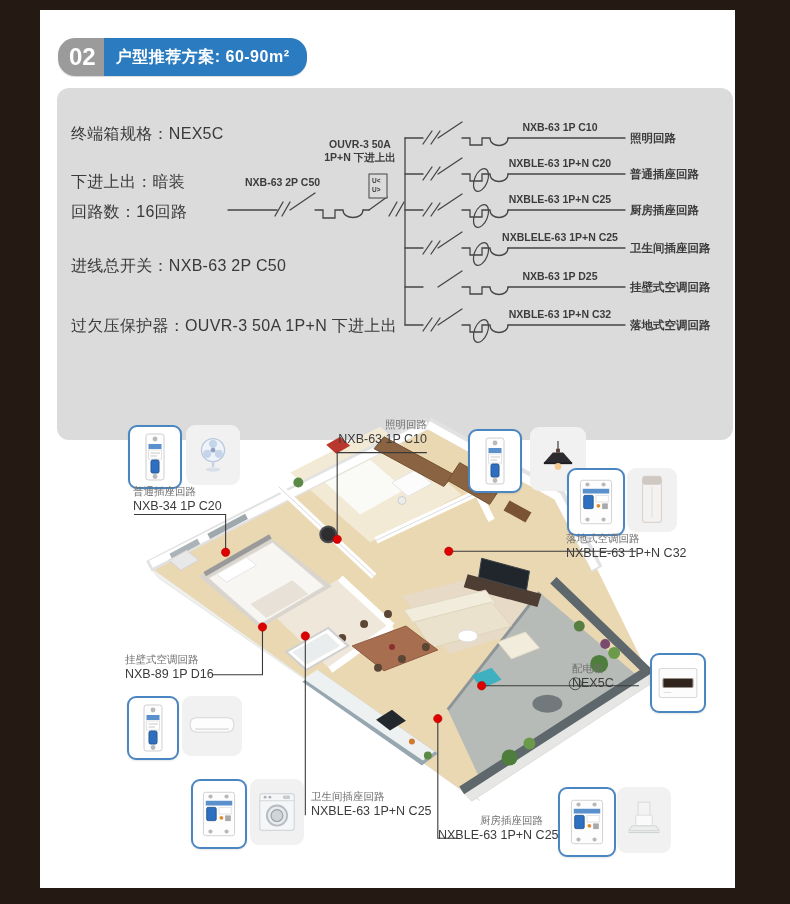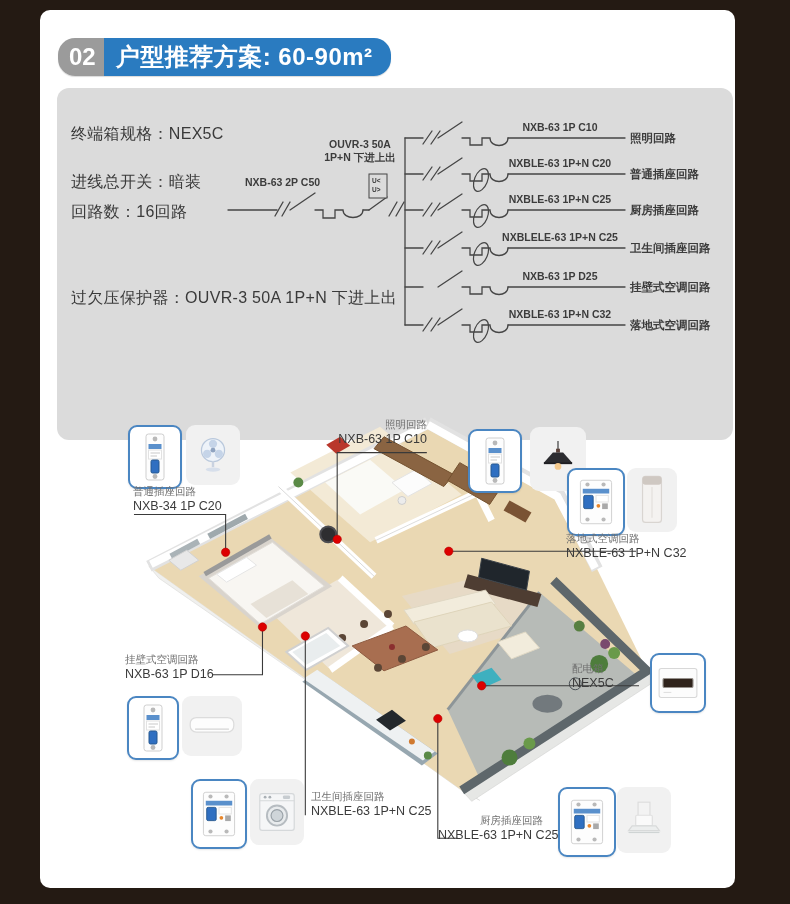--- a/index.html
+++ b/index.html
@@ -1,26 +1,26 @@
 <!DOCTYPE html>
 <html><head>
 <meta charset="utf-8">
 <style>
   html,body{margin:0;padding:0;}
   body{
     width:790px;height:904px;position:relative;overflow:hidden;
     background:#241a13;
     font-family:"Liberation Sans","DejaVu Sans",sans-serif;
   }
-  .content{position:absolute;left:40px;top:10px;width:695px;height:878px;background:#ffffff;border-radius:10px;}
+  .content{position:absolute;left:40px;top:10px;width:695px;height:878px;background:#ffffff;}
 
   
   .header-pill{position:absolute;left:18px;top:28px;height:38px;border-radius:17px;overflow:hidden;display:flex;box-shadow:0 1px 1px rgba(0,0,0,.15);}
   .hnum{background:#9b9b9b;color:#fff;font-size:24px;font-weight:bold;display:flex;align-items:center;padding:0 8px 0 11px;}
-  .htitle{background:#2a7bc0;color:#fff;font-size:24px;font-weight:bold;display:flex;align-items:center;padding:0 18px 0 12px;letter-spacing:.5px;white-space:nowrap;}
+  .htitle{background:#2a7bc0;color:#fff;font-size:16px;font-weight:bold;display:flex;align-items:center;padding:0 18px 0 12px;letter-spacing:.5px;white-space:nowrap;}
 
   
   .panel{position:absolute;left:17px;top:78px;width:676px;height:352px;background:#dbdbdb;border-radius:12px;}
   .spec-line{position:absolute;left:14px;margin:0;font-size:16px;color:#3a3a3a;white-space:nowrap;letter-spacing:.3px;}
 
   
   .diagram{position:absolute;left:160px;top:8px;}
   .diagram line,.diagram path,.diagram polyline{stroke:#454545;stroke-width:1.3;fill:none;stroke-linecap:round;}
   .diagram ellipse{stroke:#454545;stroke-width:1.2;fill:none;}
   .diagram .ubox{stroke:#454545;fill:#dbdbdb;stroke-width:1;}
@@ -119,23 +119,24 @@
 
 <div class="content">
 
   <div class="header-pill">
     <span class="hnum">02</span>
     <span class="htitle">户型推荐方案: 60-90m²</span>
   </div>
 
   <div class="panel">
     <p class="spec-line" style="top:36px">终端箱规格：NEX5C</p>
-    <p class="spec-line" style="top:84px">进线总开关：暗装</p>
+    <p class="spec-line" style="top:84px">下进上出：暗装</p>
     <p class="spec-line" style="top:114px">回路数：16回路</p>
-    <p class="spec-line" style="top:200px">过欠压保护器：OUVR-3 50A 1P+N 下进上出</p>
+    <p class="spec-line" style="top:168px">进线总开关：NXB-63 2P C50</p>
+    <p class="spec-line" style="top:228px">过欠压保护器：OUVR-3 50A 1P+N 下进上出</p>
 
     <svg class="diagram" width="513" height="258" viewBox="0 0 513 258">
       <defs>
         <g id="slashpair">
             <line x1="18" y1="6" x2="27" y2="-7"></line>
             <line x1="26" y1="6" x2="35" y2="-7"></line>
           </g>
         <g id="branchsym">
           <line x1="0" y1="0" x2="18" y2="0"></line>
           <line x1="33" y1="0" x2="57" y2="-16"></line>
@@ -378,21 +379,21 @@
       <div class="cl-model">NEX5C</div>
     </div>
     <div class="bkbox" style="left:610px;top:288px;width:52px;height:56px">
       <svg width="40" height="32">
           <use href="#distbox" width="100%" height="100%"></use>
         </svg>
     </div>
 
     <div class="cl" style="left:85px;top:287px">
       <div class="cl-name">挂壁式空调回路</div>
-      <div class="cl-model">NXB-63 1P D16</div>
+      <div class="cl-model">NXB-89 1P D16</div>
     </div>
     <div class="bkbox" style="left:87px;top:331px;width:48px;height:60px">
       <svg width="24" height="50">
           <use href="#breaker1p" width="100%" height="100%"></use>
         </svg>
     </div>
     <div class="apbox" style="left:142px;top:331px;width:60px;height:60px">
       <svg width="46" height="20">
           <use href="#wallac" width="100%" height="100%"></use>
         </svg>

